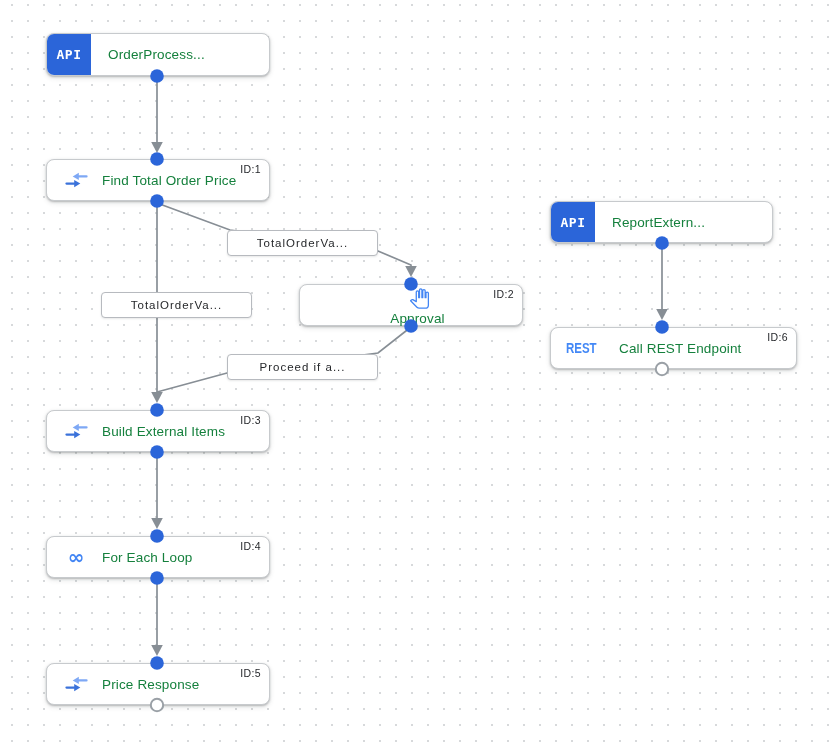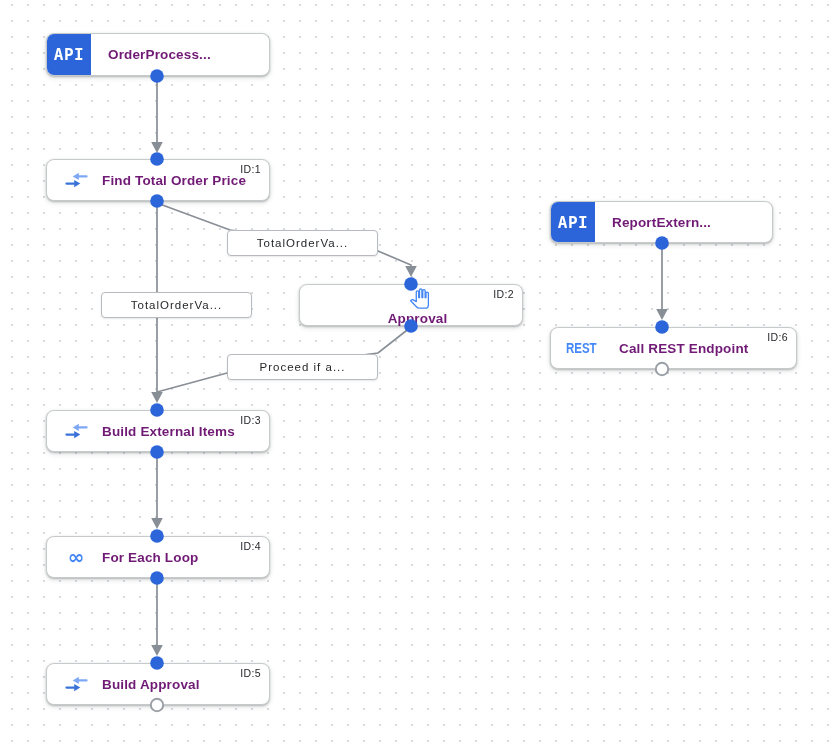--- a/index.html
+++ b/index.html
@@ -18,32 +18,32 @@
   .port-blue{fill:#2b65d9;stroke:none;}
   .port-end{fill:#ffffff;stroke:#9aa0a6;stroke-width:2;}
 
   .node{
     position:absolute;width:224px;height:42px;box-sizing:border-box;
     background:#fff;border:1px solid #c7cacd;border-radius:8px;
     box-shadow:0 1px 2px rgba(60,64,67,.30),0 2px 5px rgba(60,64,67,.15);
     display:flex;align-items:center;z-index:2;
   }
   .node-title{
-    font-size:13.5px;font-weight:700;color:#701a75;letter-spacing:.15px;
+    font-size:13.5px;font-weight:400;color:#15803d;letter-spacing:.15px;
     white-space:nowrap;
   }
   .id-badge{
     position:absolute;top:3px;right:8px;
     font-size:10.5px;color:#1f2125;letter-spacing:.4px;
   }
   .trigger .badge{
     width:44px;height:100%;flex:0 0 44px;background:#2b65d9;
     border-radius:7px 0 0 7px;display:flex;align-items:center;justify-content:center;
     color:#fff;font-family:"DejaVu Sans Mono",monospace;font-weight:700;
-    font-size:16px;letter-spacing:.5px;
+    font-size:13px;letter-spacing:.5px;
   }
   .trigger .node-title{margin-left:17px;}
   .task .icon-box{
     width:26px;flex:0 0 26px;margin-left:16px;display:flex;align-items:center;justify-content:center;
   }
   .task .node-title{margin-left:13px;}
   .glyph-infinity{font-size:20px;line-height:14px;font-weight:700;color:#4285f4;font-family:"DejaVu Sans",sans-serif;}
   .glyph-rest{
     display:inline-block;font-size:14px;font-weight:700;color:#4388f6;
     transform:scaleX(.82);transform-origin:left center;letter-spacing:0;
@@ -167,21 +167,21 @@
   <div class="node task" id="node-build">
     <span class="id-badge">ID:5</span>
     <div class="icon-box">
       <svg width="23" height="16" viewBox="0 0 23 16">
         <path d="M1.5 11.6 h8" stroke="#3b72da" stroke-width="2.3" stroke-linecap="round" fill="none"></path>
         <polygon points="9.2,7.9 15.3,11.6 9.2,15.3" fill="#3b72da"></polygon>
         <path d="M21.5 4.4 h-8" stroke="#7ea8f5" stroke-width="2.3" stroke-linecap="round" fill="none"></path>
         <polygon points="13.8,0.7 7.7,4.4 13.8,8.1" fill="#7ea8f5"></polygon>
       </svg>
     </div>
-    <span class="node-title">Build Approval</span>
+    <span class="node-title">Price Response</span>
   </div>
 
   <div class="edge-label" id="label-to-approval">
     <span>TotalOrderVa...</span>
   </div>
   <div class="edge-label" id="label-to-filter">
     <span>TotalOrderVa...</span>
   </div>
   <div class="edge-label" id="label-from-approval">
     <span>Proceed if a...</span>

